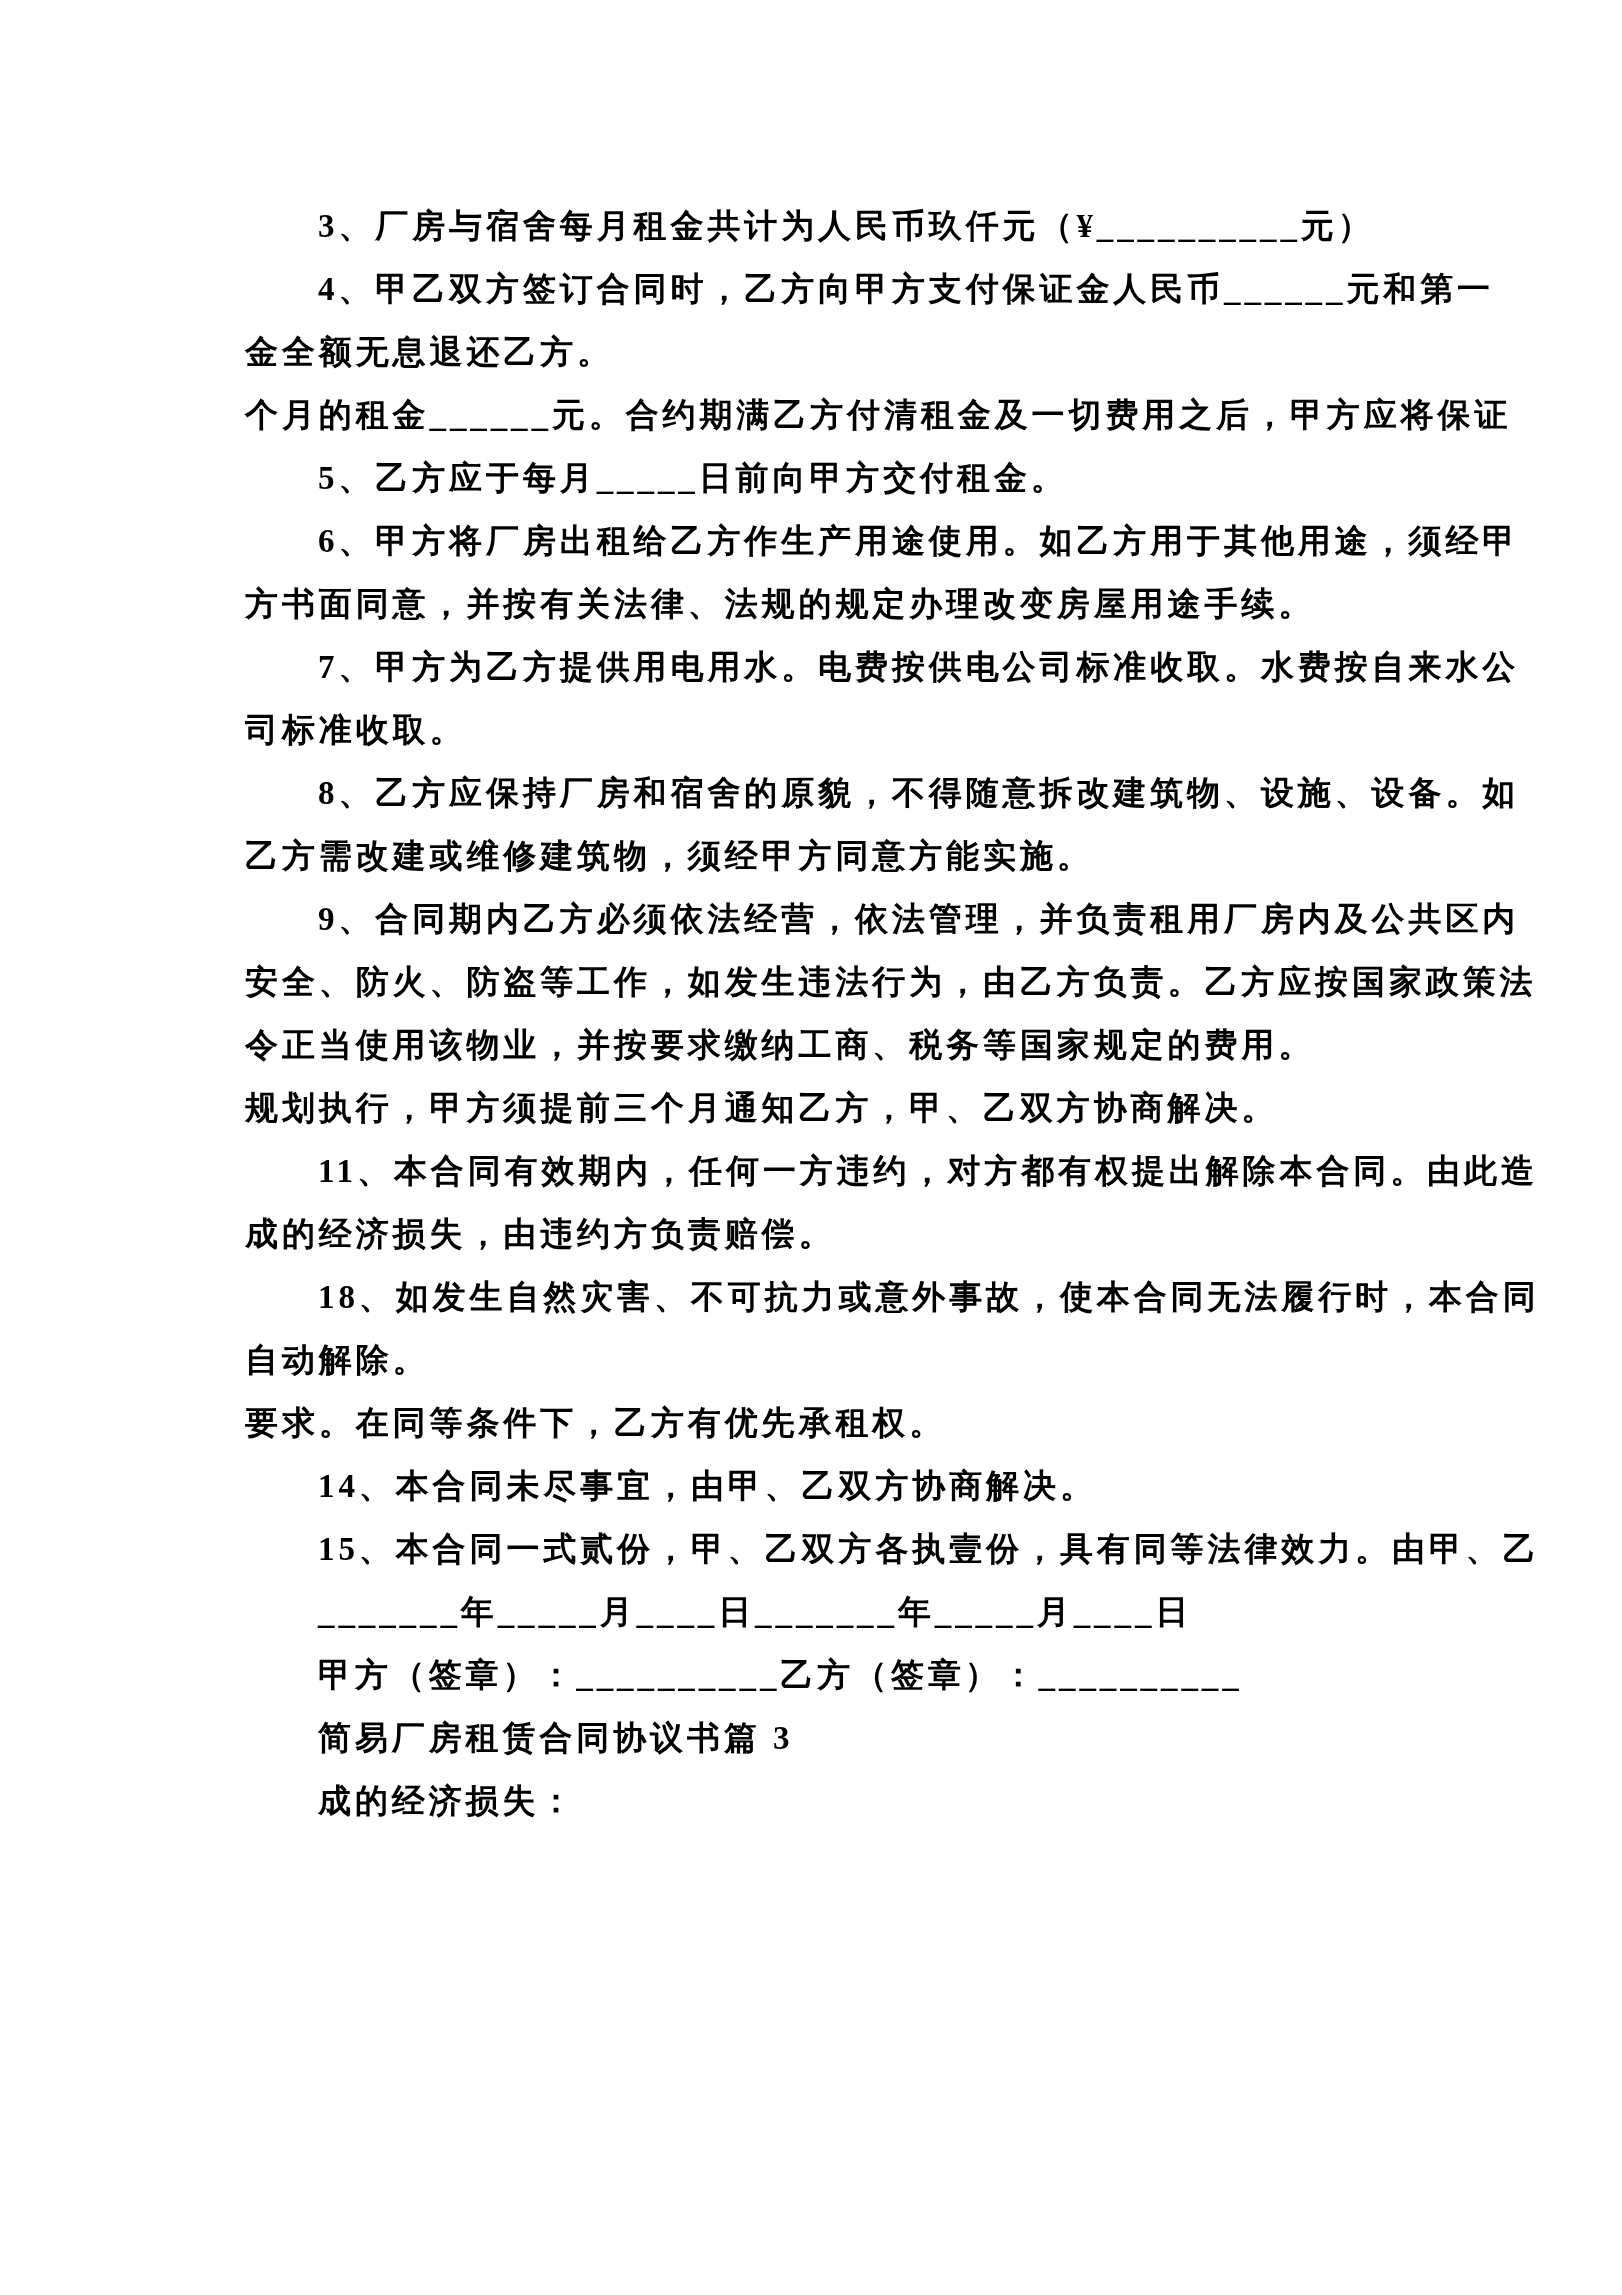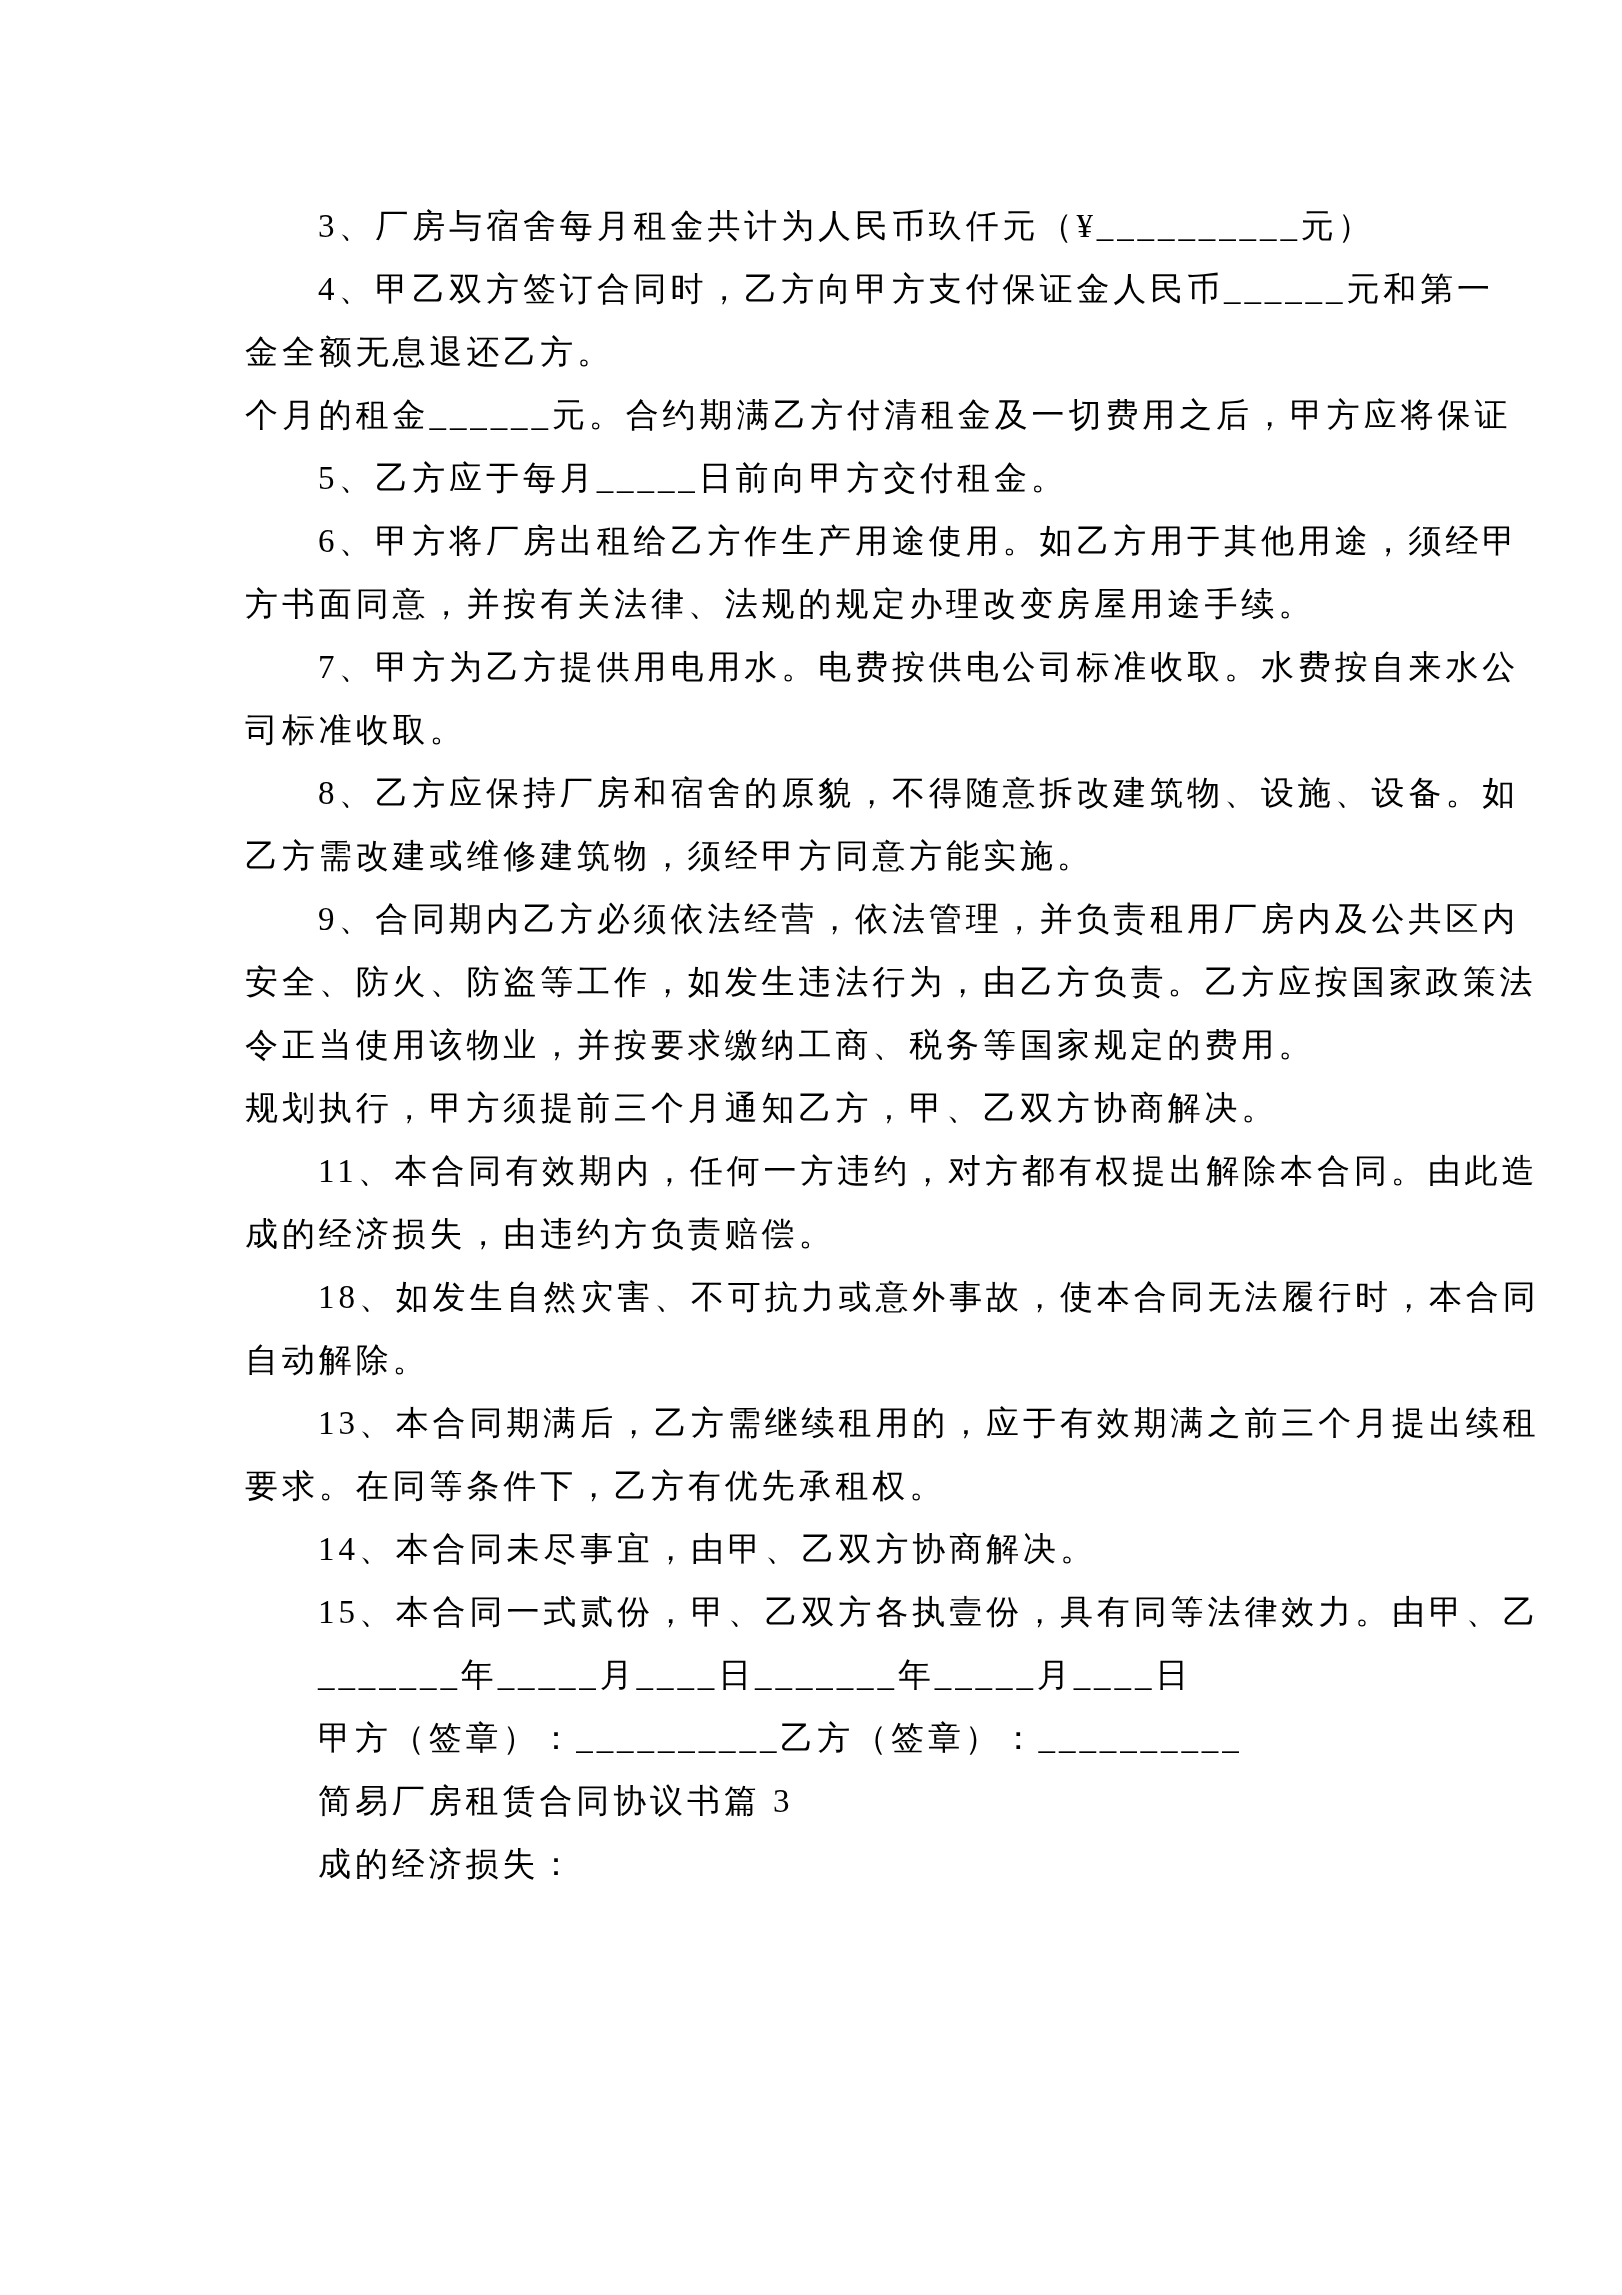--- a/index.html
+++ b/index.html
@@ -16,21 +16,21 @@
     position: absolute;
     left: 245px;
     top: 195px;
     width: 1142px;
   }
   .line {
     font-size: 33px;
     line-height: 63px;
     letter-spacing: 3.9px;
     white-space: pre;
-    font-weight: 400;
+    font-weight: 700;
   }
   .para { text-indent: 73px; }
   .cont { text-indent: 0; }
 </style>
 </head>
 <body>
 
 <div class="page">
   <div class="content">
     <div class="line para">3、厂房与宿舍每月租金共计为人民币玖仟元（¥__________元）</div>
@@ -45,21 +45,20 @@
     <div class="line para">8、乙方应保持厂房和宿舍的原貌，不得随意拆改建筑物、设施、设备。如</div>
     <div class="line cont">乙方需改建或维修建筑物，须经甲方同意方能实施。</div>
     <div class="line para">9、合同期内乙方必须依法经营，依法管理，并负责租用厂房内及公共区内</div>
     <div class="line cont">安全、防火、防盗等工作，如发生违法行为，由乙方负责。乙方应按国家政策法</div>
     <div class="line cont">令正当使用该物业，并按要求缴纳工商、税务等国家规定的费用。</div>
     <div class="line cont">规划执行，甲方须提前三个月通知乙方，甲、乙双方协商解决。</div>
     <div class="line para">11、本合同有效期内，任何一方违约，对方都有权提出解除本合同。由此造</div>
     <div class="line cont">成的经济损失，由违约方负责赔偿。</div>
     <div class="line para">18、如发生自然灾害、不可抗力或意外事故，使本合同无法履行时，本合同</div>
     <div class="line cont">自动解除。</div>
-    <div class="line para">13、本合同期满后，乙方需继续租用的，应于有效期满之前三个月提出续租</div>
     <div class="line cont">要求。在同等条件下，乙方有优先承租权。</div>
     <div class="line para">14、本合同未尽事宜，由甲、乙双方协商解决。</div>
     <div class="line para">15、本合同一式贰份，甲、乙双方各执壹份，具有同等法律效力。由甲、乙</div>
     <div class="line para">_______年_____月____日_______年_____月____日</div>
     <div class="line para">甲方（签章）：__________乙方（签章）：__________</div>
     <div class="line para">简易厂房租赁合同协议书篇 3</div>
     <div class="line para">成的经济损失：</div>
   </div>
 </div>
 

